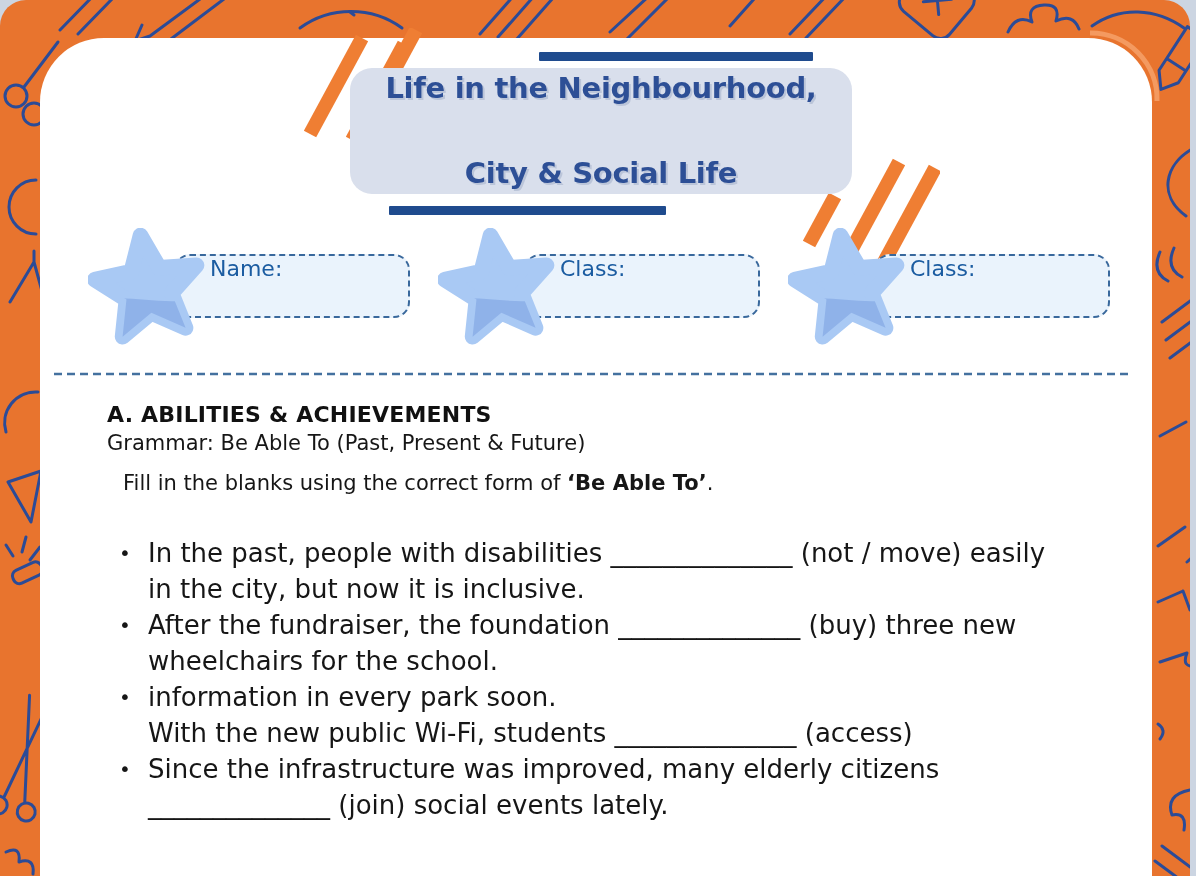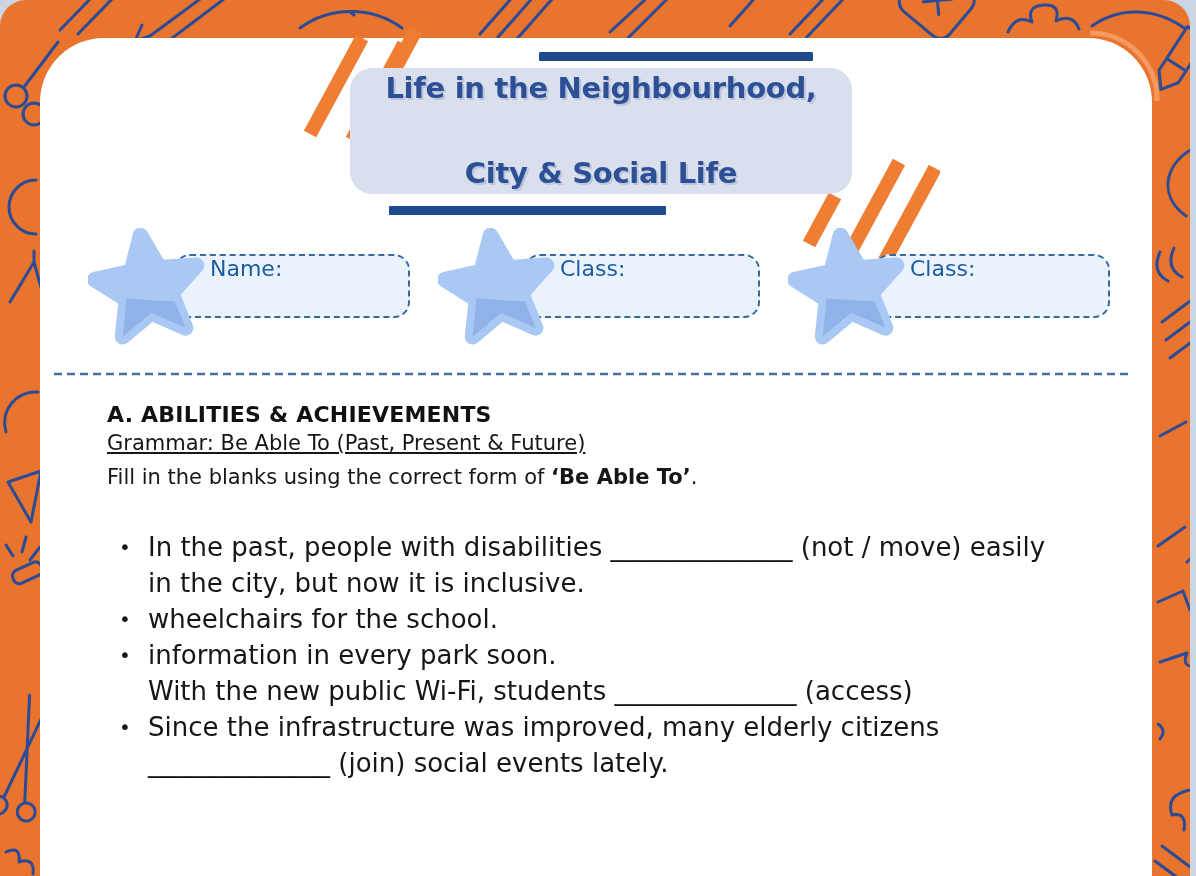--- a/index.html
+++ b/index.html
@@ -54,22 +54,22 @@
     background:#eaf3fc;border:2.5px dashed #39689c;border-radius:16px;
     display:flex;align-items:flex-start;padding-left:34px;box-sizing:border-box;
   }
   .field-label{color:#1b5ca1;font-size:22px;font-weight:500;}
   .star{position:absolute;left:0;top:2px;}
   
   .divider{position:absolute;left:54px;top:371px;}
   
   .content{position:absolute;left:107px;top:402px;width:952px;color:#161616;}
   .sec-heading{font-size:22px;font-weight:700;color:#111;margin:0 0 4px 0;letter-spacing:0.2px;}
-  .sec-sub{font-size:21px;margin:0 0 10px 0;text-decoration:underline;}
-  .sec-instr{font-size:21px;margin:0;}
+  .sec-sub{font-size:21px;margin:0 0 10px 0;}
+  .sec-instr{font-size:21px;margin:16px;}
   .sec-instr .b{font-weight:700;}
   ul.exercise{
     list-style:none;margin:40px 0 12px 0;padding:0;
     font-size:26px;line-height:36px;
   }
   ul.exercise li{position:relative;padding-left:41px;}
   ul.exercise li::before{
     content:"\2022";position:absolute;left:12px;top:0;
     font-size:20px;color:#161616;
   }
@@ -210,20 +210,21 @@
       <h2 class="sec-heading">A. ABILITIES &amp; ACHIEVEMENTS</h2>
       <p class="sec-sub">Grammar: Be Able To (Past, Present &amp; Future)</p>
       <p class="sec-instr"><span>Fill in the blanks using the correct form of </span><span class="b">‘Be Able To’</span><span>.</span></p>
 
       <ul class="exercise">
         <li>
           <div>In the past, people with disabilities ______________ (not / move) easily</div>
           <div>in the city, but now it is inclusive.</div>
         </li>
         <li>
+          <div>After the fundraiser, the foundation ______________ (buy) three new</div>
           <div>wheelchairs for the school.</div>
         </li>
         <li>
           <div>information in every park soon.</div>
           <div>With the new public Wi-Fi, students ______________ (access)</div>
         </li>
         <li>
           <div>Since the infrastructure was improved, many elderly citizens</div>
           <div>______________ (join) social events lately.</div>
         </li>

